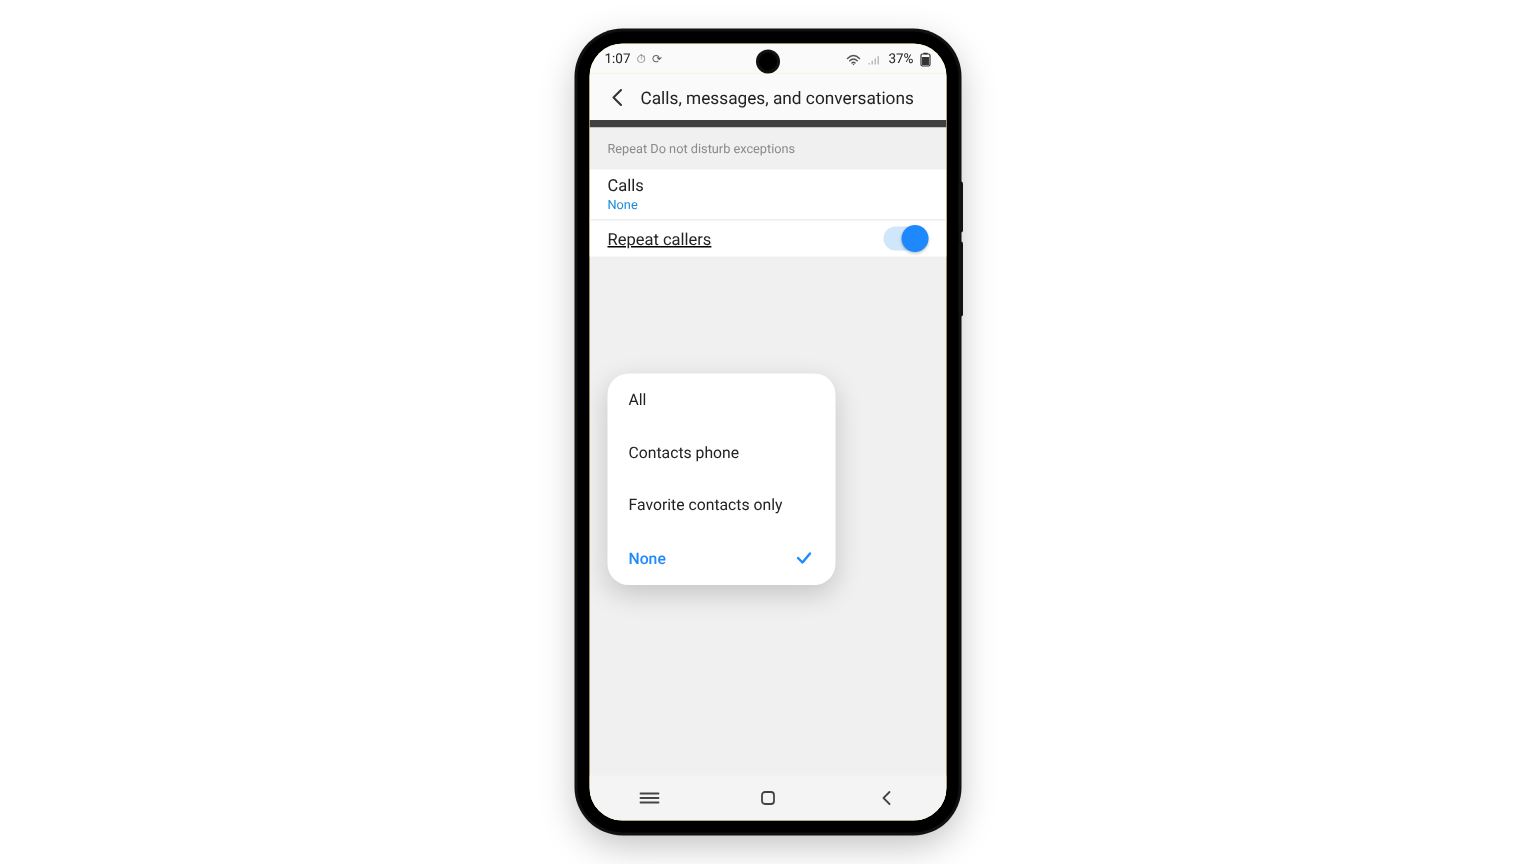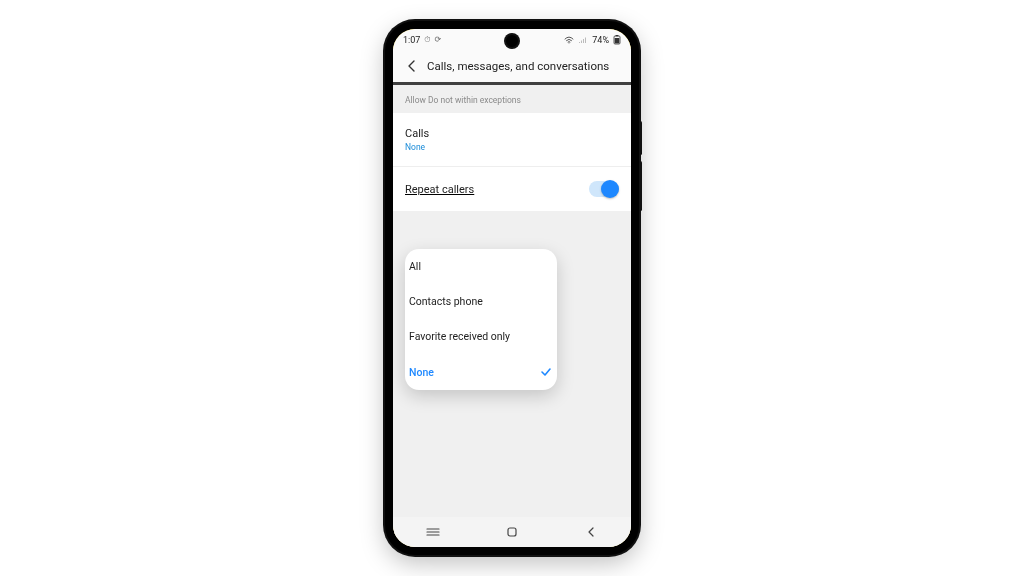--- a/index.html
+++ b/index.html
@@ -66,21 +66,21 @@
   .wifi-ic svg, .sig-ic svg, .batt-ic svg { display:block; }
 
   
   .header {
     background: #fafafa;
     height: 36px;
     display: flex;
     align-items: center;
     padding: 0 8px;
     box-sizing: border-box;
-    border-bottom: 3px solid #404040;
+    border-bottom: 5px solid #404040;
   }
   .back-btn {
     width: 22px; height: 22px;
     display:flex; align-items:center; justify-content:center;
     margin-right:4px;
   }
   .header-title {
     font-size: 11.5px;
     color: #222;
   }
@@ -91,21 +91,21 @@
     color: #8a8a8a;
     padding: 10px 12px 8px 12px;
     background: #f0f0f0;
   }
 
   
   .list {
     background: #fff;
   }
   .item {
-    padding: 14px 12px;
+    padding: 4px 12px;
     border-bottom: 1px solid #eeeeee;
     display:flex;
     align-items:center;
   }
   .item:last-child { border-bottom:none;text-decoration:underline; }
   .item-texts { flex:1; }
   .item-title {
     font-size: 11px;
     color: #222;
   }
@@ -143,21 +143,21 @@
     left: 12px;
     top: 200px;
     width: 152px;
     background: #fff;
     border-radius: 14px;
     box-shadow: 0 6px 18px rgba(0,0,0,0.18);
     overflow: hidden;
     z-index: 40;
   }
   .popup-item {
-    padding: 11px 4px;
+    padding: 11px 14px;
     font-size: 10.5px;
     color: #222;
     display:flex;
     align-items:center;
     justify-content:space-between;
   }
   .popup-item.selected {
     color: #1e88ff;
     font-weight: 500;
   }
@@ -201,21 +201,21 @@
           <span class="wifi-ic">
             <svg width="10" height="8" viewBox="0 0 10 8">
                 <path d="M5 7 L5 7 M1 3 Q5 -1 9 3 M2.5 4.5 Q5 2 7.5 4.5 M4 6 Q5 5 6 6" stroke="#555" stroke-width="1" fill="none" stroke-linecap="round"></path>
               </svg>
           </span>
           <span class="sig-ic">
             <svg width="10" height="8" viewBox="0 0 10 8">
                 <path d="M1 7h1V6H1zM3 7h1V4.5H3zM5 7h1V3H5zM7 7h1V1.5H7z" fill="#bbb"></path>
               </svg>
           </span>
-          <span>74%</span>
+          <span>37%</span>
           <span class="batt-ic">
             <svg width="8" height="10" viewBox="0 0 8 10">
                 <rect x="1" y="1" width="6" height="8" rx="1" fill="none" stroke="#333" stroke-width="0.8"></rect>
                 <rect x="1.7" y="3" width="4.6" height="5.4" fill="#333"></rect>
                 <rect x="2.5" y="0" width="3" height="1.2" rx="0.5" fill="#333"></rect>
               </svg>
           </span>
         </div>
       </div>
 
@@ -223,21 +223,21 @@
 
         <div class="header">
           <div class="back-btn">
             <svg width="14" height="14" viewBox="0 0 14 14">
                 <path d="M9 2 L4 7 L9 12" stroke="#333" stroke-width="1.4" fill="none" stroke-linecap="round" stroke-linejoin="round"></path>
               </svg>
           </div>
           <div class="header-title">Calls, messages, and conversations</div>
         </div>
 
-        <div class="section-header">Allow Do not within exceptions</div>
+        <div class="section-header">Repeat Do not disturb exceptions</div>
 
         <div class="list">
           <div class="item">
             <div class="item-texts">
               <div class="item-title">Calls</div>
               <div class="item-sub">None</div>
             </div>
           </div>
           <div class="item">
             <div class="item-texts">
@@ -250,21 +250,21 @@
         </div>
 
         <div class="popup">
           <div class="popup-item">
             <span>All</span>
           </div>
           <div class="popup-item">
             <span>Contacts phone</span>
           </div>
           <div class="popup-item">
-            <span>Favorite received only</span>
+            <span>Favorite contacts only</span>
           </div>
           <div class="popup-item selected">
             <span>None</span>
             <span class="check-ic">
               <svg width="14" height="14" viewBox="0 0 14 14">
                   <path d="M3 7 L6 10 L11 4" stroke="#1e88ff" stroke-width="1.6" fill="none" stroke-linecap="round" stroke-linejoin="round"></path>
                 </svg>
             </span>
           </div>
         </div>

